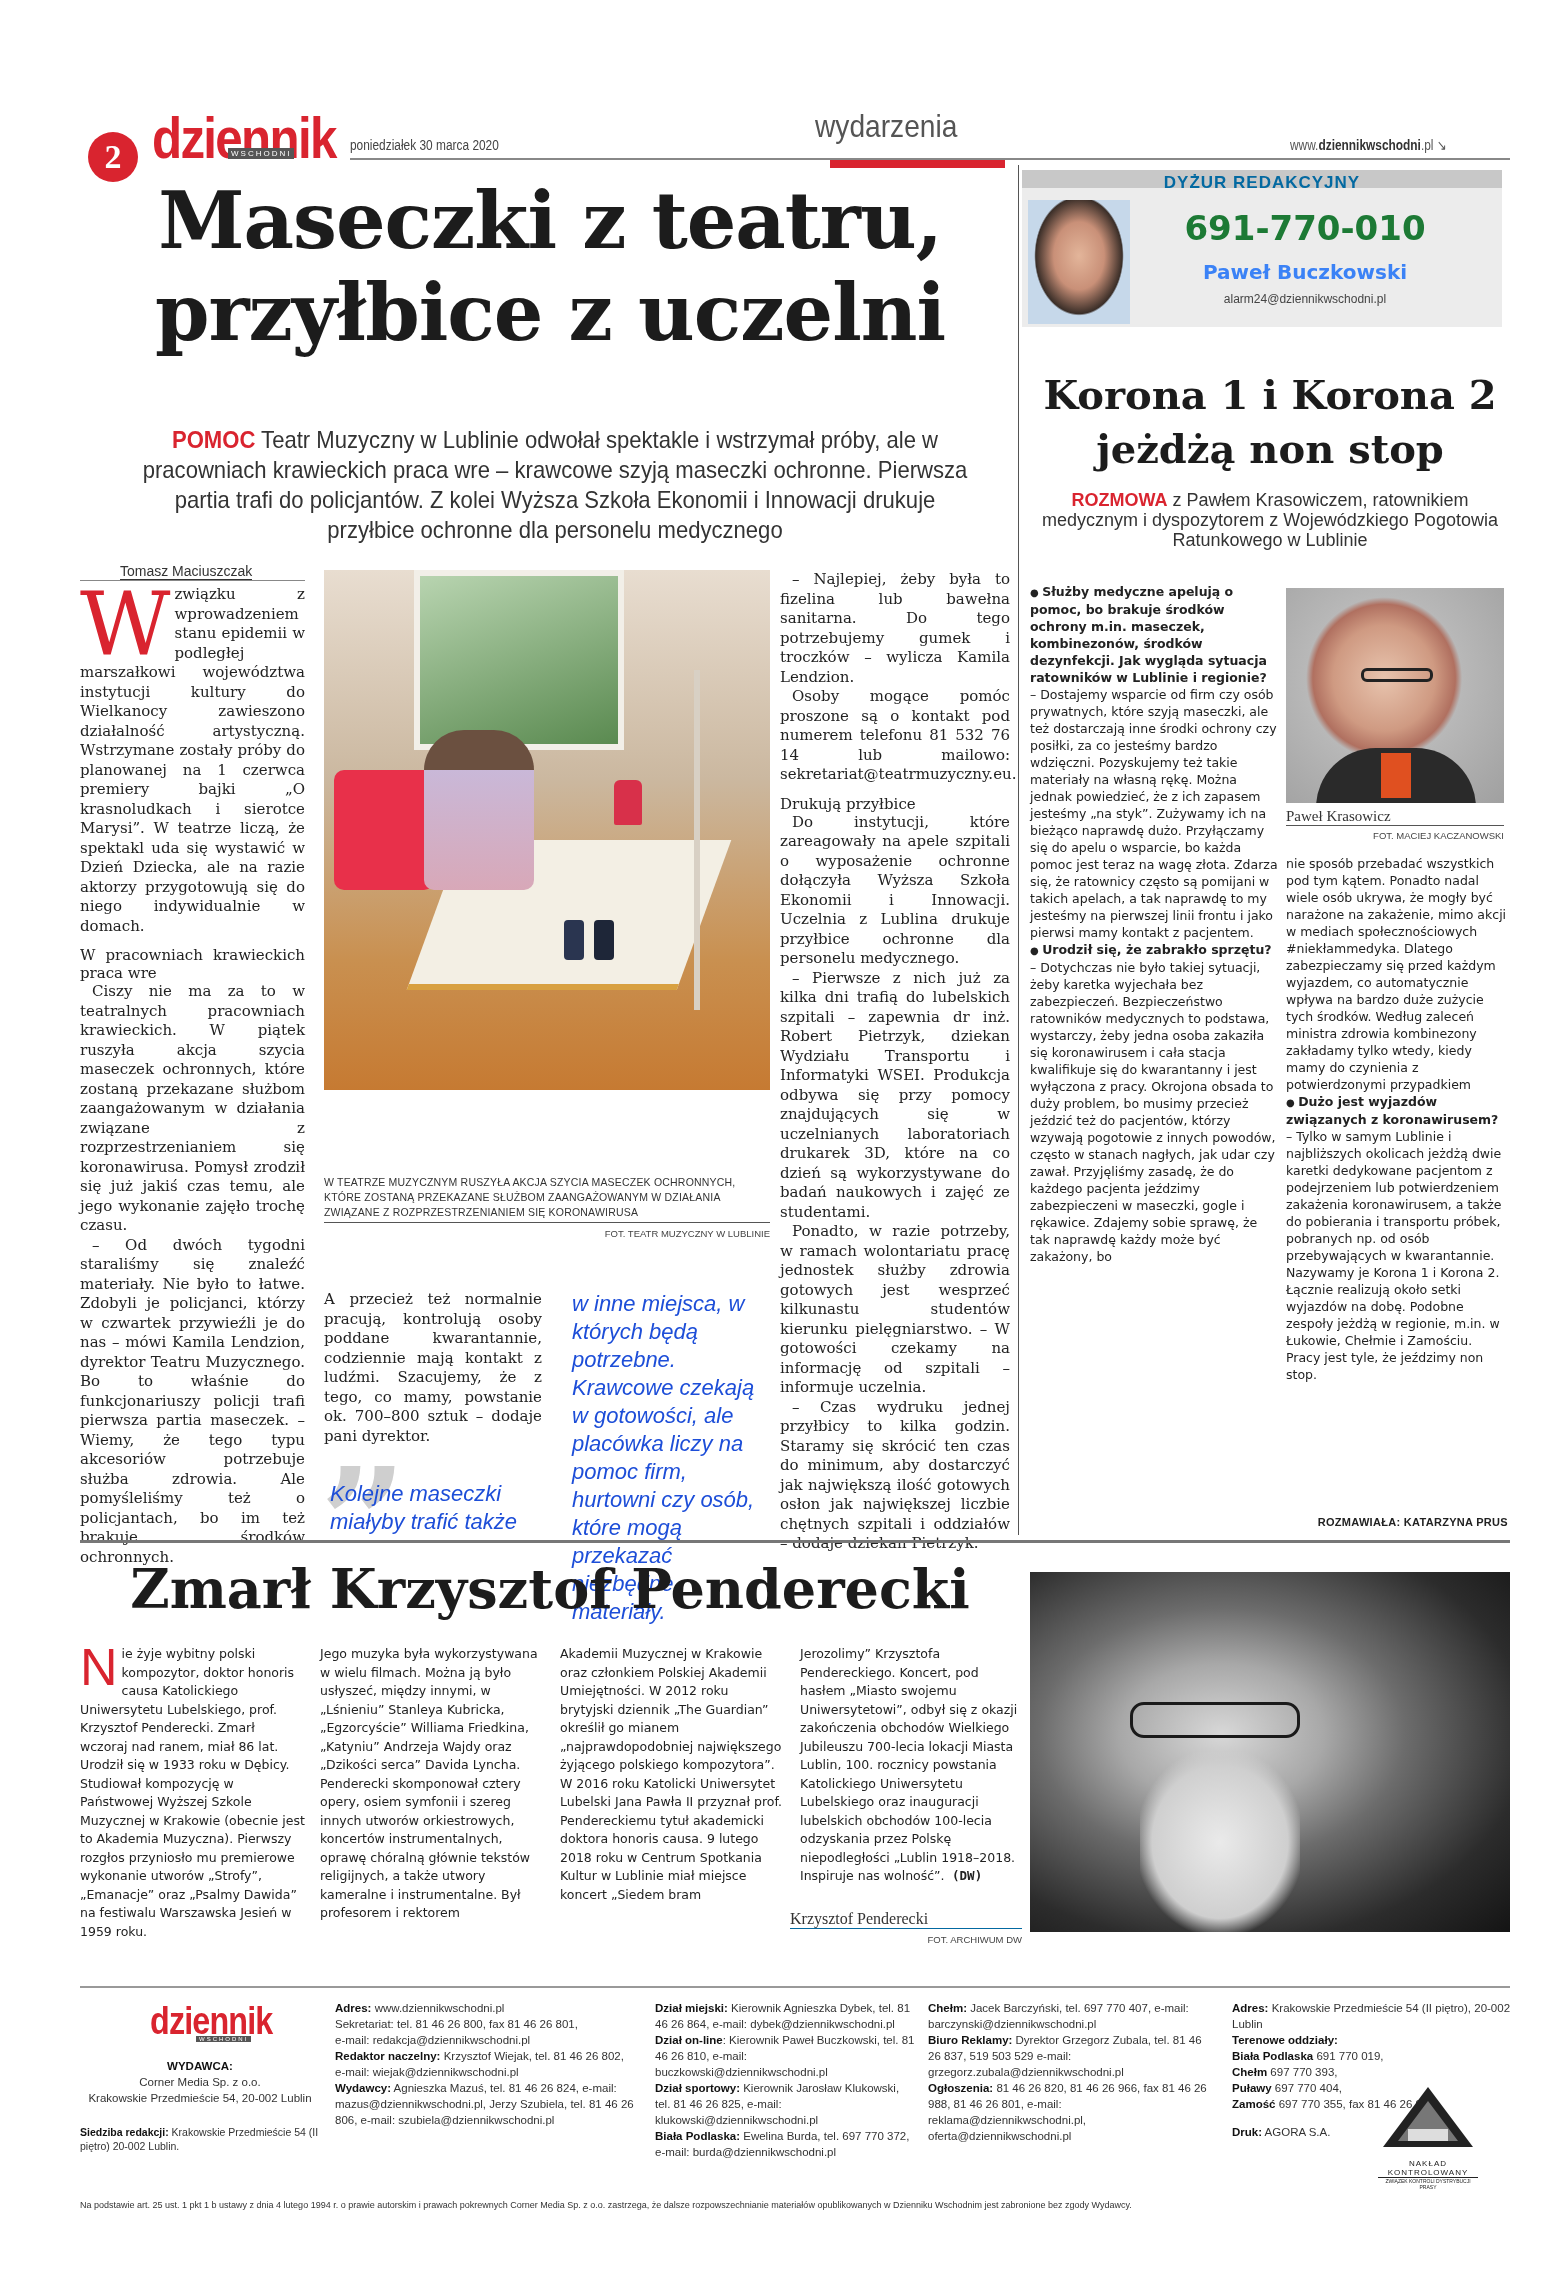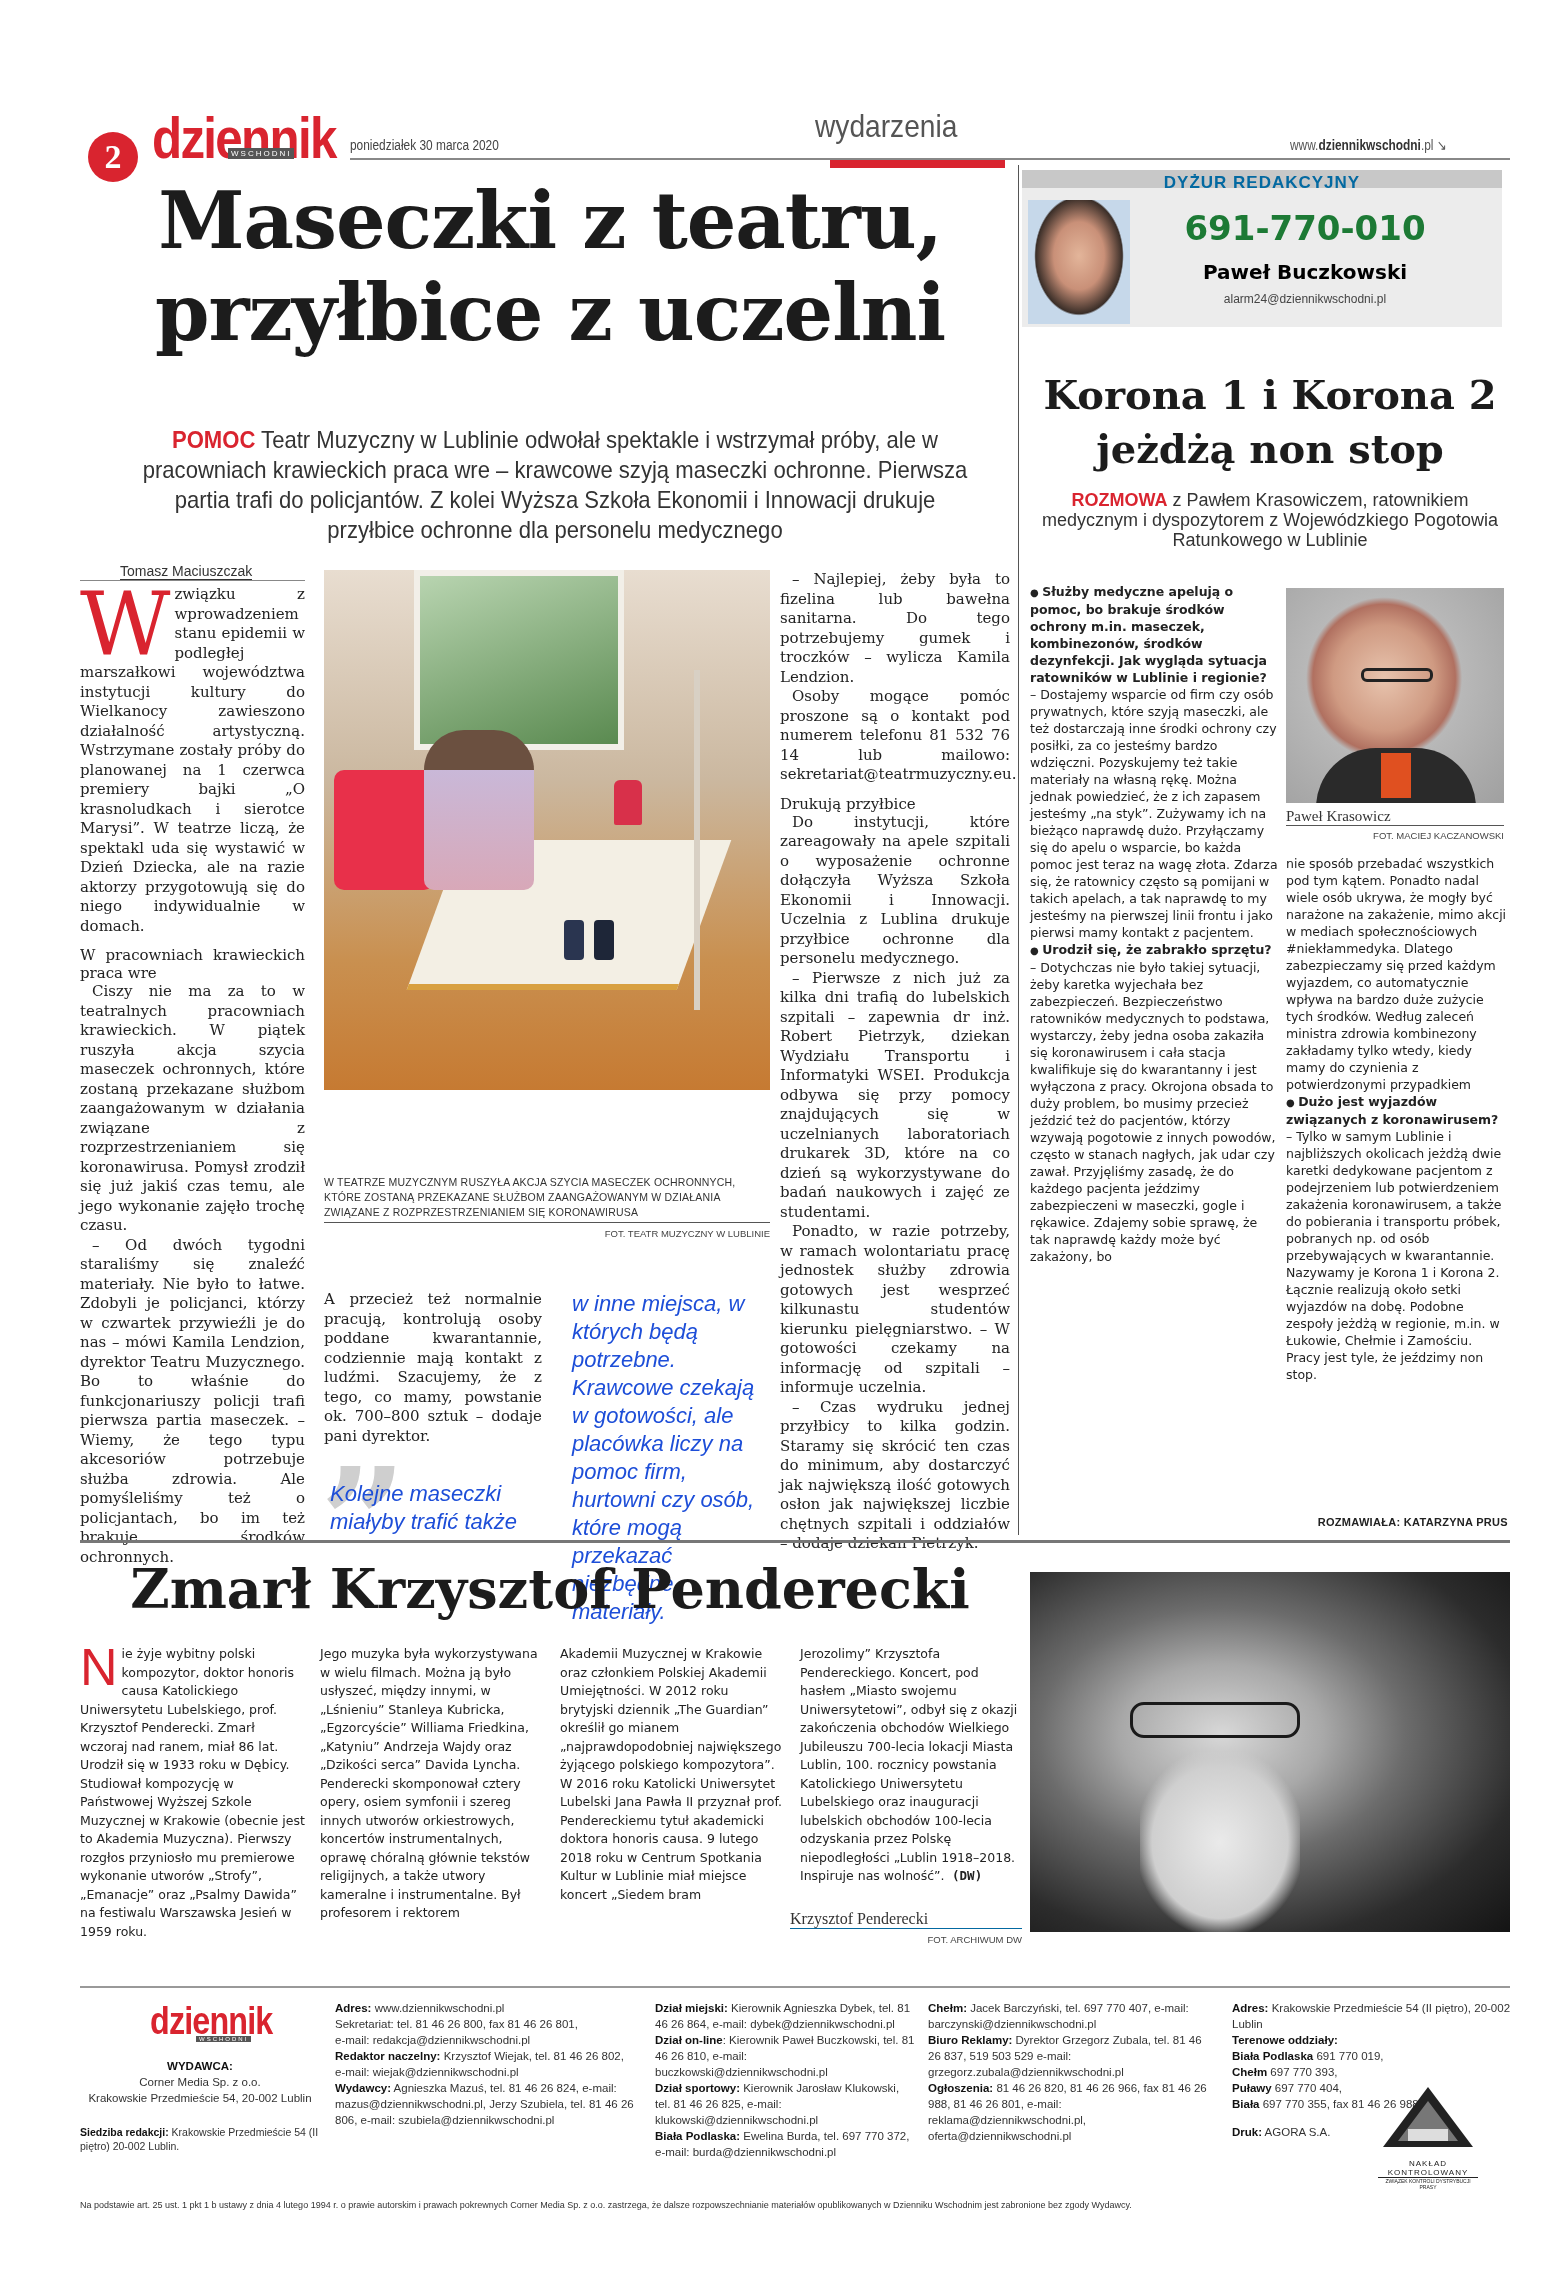--- a/index.html
+++ b/index.html
@@ -48,21 +48,21 @@
   .pullquote { font-family: "Liberation Sans", sans-serif; font-style: italic; color: #1d4ed8; font-size: 22px; line-height: 28px; }
   .quote-mark { left: 320px; top: 1462px; font-family: "DejaVu Serif", serif; font-size: 150px; color: #cfcfcf; line-height: 120px; font-weight: bold; }
 
   .vrule { width: 1px; background: #555; }
 
   
   .duty-box { left: 1022px; top: 170px; width: 480px; height: 157px; background: #ececec; }
   .duty-head { left: 1022px; top: 170px; width: 480px; height: 18px; background: #c8c8c8; font-family: "Liberation Sans", sans-serif; font-weight: bold; font-size: 17px; text-align: center; line-height: 26px; color: #0369a1; letter-spacing: 1px; }
   .duty-photo { left: 1028px; top: 200px; width: 102px; height: 124px; background: radial-gradient(ellipse at 50% 45%, #e3b59a 0%, #c99078 35%, #3a2e28 60%, #c6d8ea 62%); }
   .duty-phone { left: 1140px; top: 208px; width: 330px; text-align: center; font-family: "DejaVu Sans", sans-serif; font-weight: bold; font-size: 34px; color: #1d7a35; }
-  .duty-name { left: 1140px; top: 260px; width: 330px; text-align: center; font-family: "DejaVu Sans", sans-serif; font-weight: bold; font-size: 20px; color: #000000; }
+  .duty-name { left: 1140px; top: 260px; width: 330px; text-align: center; font-family: "DejaVu Sans", sans-serif; font-weight: bold; font-size: 20px; color: #3b82f6; }
   .duty-email { left: 1140px; top: 292px; width: 330px; text-align: center; font-family: "Liberation Sans", sans-serif; font-size: 12px; color: #444; }
 
   .r-head { left: 1040px; top: 368px; width: 460px; text-align: center; font-family: "DejaVu Serif", serif; font-size: 40px; font-weight: bold; line-height: 54px; color: #1c1c1c; }
   .r-lead { left: 1030px; top: 490px; width: 480px; text-align: center; font-family: "Liberation Sans", sans-serif; font-size: 18px; line-height: 20px; color: #333; }
   .r-lead .kicker { color: #d9242f; font-weight: bold; }
 
   .interview { font-family: "DejaVu Sans", sans-serif; font-size: 12.5px; line-height: 17px; color: #222; }
   .interview .q { font-weight: bold; }
   .interview .q::before { content: "● "; font-size: 10px; }
 
@@ -237,21 +237,21 @@
   <div><b>Biuro Reklamy:</b><span> Dyrektor Grzegorz Zubala, tel. 81 46 26 837,  519 503 529 e-mail: grzegorz.zubala@dziennikwschodni.pl</span></div>
   <div><b>Ogłoszenia:</b><span>  81 46 26 820, 81 46 26 966, fax 81 46 26 988,  81 46 26 801, e-mail: reklama@dziennikwschodni.pl, oferta@dziennikwschodni.pl</span></div>
 </div>
 
 <div class="abs foot" style="left:1232px; top:2000px; width:280px;">
   <div><b>Adres:</b><span> Krakowskie Przedmieście 54 (II piętro), 20-002 Lublin</span></div>
   <div><b>Terenowe oddziały:</b></div>
   <div><b>Biała Podlaska</b><span>  691 770 019,</span></div>
   <div><b>Chełm</b><span> 697 770 393,</span></div>
   <div><b>Puławy</b><span> 697 770 404,</span></div>
-  <div><b>Biała</b><span> 697 770 355, fax 81 46 26 988.</span></div>
+  <div><b>Zamość</b><span> 697 770 355, fax 81 46 26 988.</span></div>
   <div style="margin-top:12px;"><b>Druk:</b><span> AGORA S.A.</span></div>
 </div>
 
 <div class="abs nk-logo">
   <svg width="100" height="70" viewBox="0 0 100 70">
     <polygon points="50,2 95,62 5,62" fill="#222"></polygon>
     <polygon points="50,16 80,56 20,56" fill="#777"></polygon>
     <rect x="30" y="44" width="40" height="12" fill="#ddd"></rect>
   </svg>
   <div style="font-family:'Liberation Sans',sans-serif; font-size:8px; text-align:center; letter-spacing:1px; color:#222;">NAKŁAD KONTROLOWANY</div>

